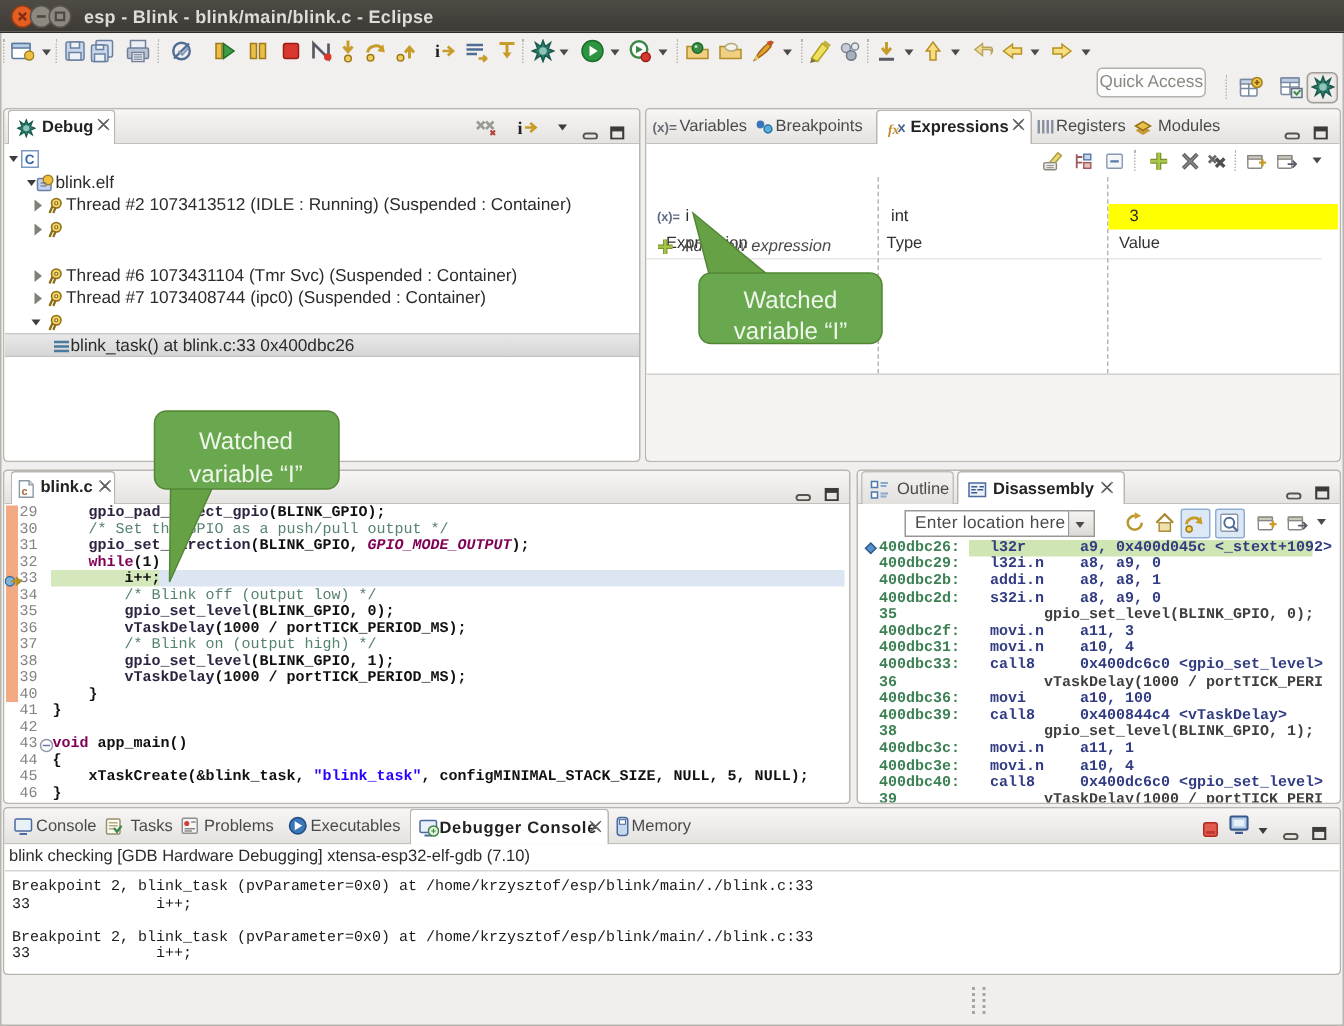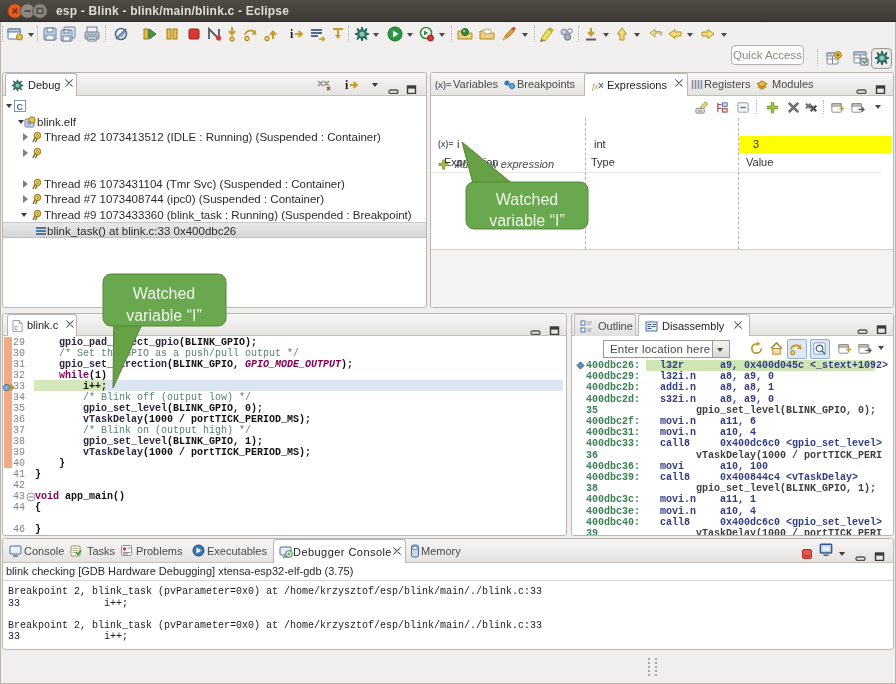--- a/index.html
+++ b/index.html
@@ -14,21 +14,21 @@
 #toolbar { position:absolute; left:0; top:23px; width:896px; height:48px; background:#f1f0ee; }
 .tbi { position:absolute; top:3px; width:16px; height:16px; }
 .tbi svg { width:100%; height:100%; }
 .darr { position:absolute; top:10px; width:0; height:0; border-left:3.5px solid transparent; border-right:3.5px solid transparent; border-top:4px solid #4a4a4a; }
 .tsep { position:absolute; top:3px; width:1px; height:16px; border-left:1px dotted #b8b6b2; }
 #qa { position:absolute; left:731px; top:45px; width:73px; height:20px; background:#fdfdfd; border:1px solid #b3b1ad; border-radius:4px; font-size:11.5px; color:#8a8880; text-align:center; line-height:18px; }
 
 .panel { position:absolute; background:#fff; border:1px solid #b9b6b2; border-radius:3px; }
 .tabbar { position:absolute; left:0; top:0; right:0; height:23px; background:linear-gradient(#f7f6f5,#e5e3e0); border-bottom:1px solid #c3c0bc; border-radius:3px 3px 0 0; }
 .tab { position:absolute; top:0; height:23px; font-size:11px; color:#4a4a4a; white-space:nowrap; }
-.tab.active { background:#fff; border:1px solid #b9b6b2; border-bottom:none; border-radius:3px 3px 0 0; color:#222; font-weight:normal; }
+.tab.active { background:#fff; border:1px solid #b9b6b2; border-bottom:none; border-radius:3px 3px 0 0; color:#222; font-weight:bold; }
 .tab .lbl { position:absolute; top:5px; }
 .tab svg { position:absolute; top:5px; }
 .closex { position:absolute; top:7px; }
 .minmax { position:absolute; top:7px; width:11px; height:9px; }
 
 .trow { position:absolute; left:0; right:0; height:16px; font-size:11.5px; color:#2b2b2b; white-space:nowrap; }
 .trow .txt { position:absolute; top:2px; }
 .tri { position:absolute; width:0; height:0; }
 .tri.open { border-left:3.5px solid transparent; border-right:3.5px solid transparent; border-top:4.5px solid #3c3c3c; margin-top:6px; }
 .tri.closed { border-top:4px solid transparent; border-bottom:4px solid transparent; border-left:5px solid #808078; margin-top:4px; }
@@ -304,21 +304,20 @@
           </svg>
         <div class="txt" style="left:41px">Thread #7 1073408744 (ipc0) (Suspended : Container)</div>
       </div>
       <div class="trow" style="top:110.5px;">
         <div class="tri open" style="left:18px"></div>
         <svg class="ticon" style="left:28px" viewBox="0 0 12 12">
             <circle cx="6.5" cy="4.5" r="3.2" fill="#f0d060" stroke="#8a6c14"></circle>
             <circle cx="6.5" cy="4.5" r="1" fill="#fff8e0" stroke="#8a6c14" stroke-width="0.8"></circle>
             <path d="M4 6.5 L2 11 M6 7.5 l-1.5 3.5" stroke="#8a6c14" stroke-width="1.5"></path>
           </svg>
-        <div class="txt" style="left:41px">Thread #9 1073433360 (blink_task : Running) (Suspended : Breakpoint)</div>
       </div>
       <div class="trow" style="top:126px; background:linear-gradient(#e8e8e8,#d6d6d6); border-top:1px solid #c8c8c8; border-bottom:1px solid #c0c0c0;text-decoration:underline;">
         <svg class="ticon" style="left:32px" viewBox="0 0 12 12">
             <path d="M1 3 h10 M1 6 h10 M1 9 h10" stroke="#4a7a9c" stroke-width="1.8"></path>
           </svg>
         <div class="txt" style="left:44px">blink_task() at blink.c:33 0x400dbc26</div>
       </div>
     </div>
   </div>
 
@@ -469,20 +468,21 @@
       <div class="cl" style="top:67.0px"><span class="lnum">35</span><span class="code">        <span class="fn">gpio_set_level</span>(BLINK_GPIO, 0);</span></div>
       <div class="cl" style="top:78.0px"><span class="lnum">36</span><span class="code">        <span class="fn">vTaskDelay</span>(1000 / portTICK_PERIOD_MS);</span></div>
       <div class="cl" style="top:89.0px"><span class="lnum">37</span><span class="code">        <span class="cm">/* Blink on (output high) */</span></span></div>
       <div class="cl" style="top:100.0px"><span class="lnum">38</span><span class="code">        <span class="fn">gpio_set_level</span>(BLINK_GPIO, 1);</span></div>
       <div class="cl" style="top:111.0px"><span class="lnum">39</span><span class="code">        <span class="fn">vTaskDelay</span>(1000 / portTICK_PERIOD_MS);</span></div>
       <div class="cl" style="top:122.0px"><span class="lnum">40</span><span class="code">    }</span></div>
       <div class="cl" style="top:133.0px"><span class="lnum">41</span><span class="code">}</span></div>
       <div class="cl" style="top:144.0px"><span class="lnum">42</span></div>
       <div class="cl" style="top:155.0px"><span class="lnum">43</span><span class="code"><span class="kw">void</span> app_main()</span></div>
       <div class="cl" style="top:166.0px"><span class="lnum">44</span><span class="code">{</span></div>
+      <div class="cl" style="top:177.0px"><span class="lnum">45</span><span class="code">    xTaskCreate(&amp;blink_task, <span class="st">"blink_task"</span>, configMINIMAL_STACK_SIZE, NULL, 5, NULL);</span></div>
       <div class="cl" style="top:188.0px"><span class="lnum">46</span><span class="code">}</span></div>
       <svg class="abs" style="left:23px; top:156px;" width="10" height="10" viewBox="0 0 10 10">
           <circle cx="5" cy="5" r="4" fill="#fff" stroke="#9098a8"></circle>
           <path d="M2.5 5 h5" stroke="#6878a0"></path>
         </svg>
     </div>
   </div>
 
   <div class="panel" id="disasmpanel" style="left:571px; top:313px; width:323px; height:223px;">
     <div class="tabbar" style="height:22px;">
@@ -549,21 +549,21 @@
       <div class="darr" style="left:306px; top:10px;"></div>
       <div class="abs" style="left:74px; top:23.5px; width:229px; height:11.2px; background:#cfe5b4;"></div>
       <svg class="abs" style="left:4px; top:25px;" width="9" height="9" viewBox="0 0 9 9">
           <path d="M1 4.5 L4.5 1 L8 4.5 L4.5 8 Z" fill="#5890c8" stroke="#2a5a90"></path>
         </svg>
       <div class="dl" style="top:24px"><span class="abs addr" style="left:14px">400dbc26:</span><span class="abs insn" style="left:88px">l32r</span><span class="abs insn" style="left:148px">a9, 0x400d045c &lt;_stext+1092&gt;</span></div>
       <div class="dl" style="top:35.2px"><span class="abs addr" style="left:14px">400dbc29:</span><span class="abs insn" style="left:88px">l32i.n</span><span class="abs insn" style="left:148px">a8, a9, 0</span></div>
       <div class="dl" style="top:46.4px"><span class="abs addr" style="left:14px">400dbc2b:</span><span class="abs insn" style="left:88px">addi.n</span><span class="abs insn" style="left:148px">a8, a8, 1</span></div>
       <div class="dl" style="top:57.6px"><span class="abs addr" style="left:14px">400dbc2d:</span><span class="abs insn" style="left:88px">s32i.n</span><span class="abs insn" style="left:148px">a8, a9, 0</span></div>
       <div class="dl" style="top:68.8px"><span class="abs addr" style="left:14px">35</span><span class="abs dsrc" style="left:124px">gpio_set_level(BLINK_GPIO, 0);</span></div>
-      <div class="dl" style="top:80px"><span class="abs addr" style="left:14px">400dbc2f:</span><span class="abs insn" style="left:88px">movi.n</span><span class="abs insn" style="left:148px">a11, 6</span></div>
+      <div class="dl" style="top:80px"><span class="abs addr" style="left:14px">400dbc2f:</span><span class="abs insn" style="left:88px">movi.n</span><span class="abs insn" style="left:148px">a11, 3</span></div>
       <div class="dl" style="top:91.2px"><span class="abs addr" style="left:14px">400dbc31:</span><span class="abs insn" style="left:88px">movi.n</span><span class="abs insn" style="left:148px">a10, 4</span></div>
       <div class="dl" style="top:102.4px"><span class="abs addr" style="left:14px">400dbc33:</span><span class="abs insn" style="left:88px">call8</span><span class="abs insn" style="left:148px">0x400dc6c0 &lt;gpio_set_level&gt;</span></div>
       <div class="dl" style="top:113.6px"><span class="abs addr" style="left:14px">36</span><span class="abs dsrc" style="left:124px">vTaskDelay(1000 / portTICK_PERI</span></div>
       <div class="dl" style="top:124.8px"><span class="abs addr" style="left:14px">400dbc36:</span><span class="abs insn" style="left:88px">movi</span><span class="abs insn" style="left:148px">a10, 100</span></div>
       <div class="dl" style="top:136px"><span class="abs addr" style="left:14px">400dbc39:</span><span class="abs insn" style="left:88px">call8</span><span class="abs insn" style="left:148px">0x400844c4 &lt;vTaskDelay&gt;</span></div>
       <div class="dl" style="top:147.2px"><span class="abs addr" style="left:14px">38</span><span class="abs dsrc" style="left:124px">gpio_set_level(BLINK_GPIO, 1);</span></div>
       <div class="dl" style="top:158.4px"><span class="abs addr" style="left:14px">400dbc3c:</span><span class="abs insn" style="left:88px">movi.n</span><span class="abs insn" style="left:148px">a11, 1</span></div>
       <div class="dl" style="top:169.6px"><span class="abs addr" style="left:14px">400dbc3e:</span><span class="abs insn" style="left:88px">movi.n</span><span class="abs insn" style="left:148px">a10, 4</span></div>
       <div class="dl" style="top:180.8px"><span class="abs addr" style="left:14px">400dbc40:</span><span class="abs insn" style="left:88px">call8</span><span class="abs insn" style="left:148px">0x400dc6c0 &lt;gpio_set_level&gt;</span></div>
       <div class="dl" style="top:192px"><span class="abs addr" style="left:14px">39</span><span class="abs dsrc" style="left:124px">vTaskDelay(1000 / portTICK_PERI</span></div>
@@ -633,21 +633,21 @@
       <div class="darr" style="left:836px; top:13px; border-top-color:#3c3c3c"></div>
       <div class="minmax" style="left:852px; top:8px;"><svg width="11" height="9">
             <rect x="1" y="5" width="9" height="3.5" rx="1.7" fill="none" stroke="#55534e" stroke-width="1.3"></rect>
           </svg></div>
       <div class="minmax" style="left:871px; top:8px;"><svg width="11" height="9">
             <rect x="1.5" y="1" width="8" height="7.5" fill="none" stroke="#3c3b38" stroke-width="1.4"></rect>
             <rect x="1.5" y="1" width="8" height="2.6" fill="#3c3b38"></rect>
           </svg></div>
     </div>
     <div style="position:absolute; left:0; top:24px; right:0; bottom:0; border-radius:0 0 3px 3px; background:#fff; overflow:hidden;">
-      <div class="abs" style="left:3px; top:2px; font-size:11px; color:#2b2b2b;">blink checking [GDB Hardware Debugging] xtensa-esp32-elf-gdb (3.75)</div>
+      <div class="abs" style="left:3px; top:2px; font-size:11px; color:#2b2b2b;">blink checking [GDB Hardware Debugging] xtensa-esp32-elf-gdb (7.10)</div>
       <div class="abs" style="left:0; top:17px; right:0; height:1px; background:#d8d6d2;"></div>
       <div class="conline" style="top:23px">Breakpoint 2, blink_task (pvParameter=0x0) at /home/krzysztof/esp/blink/main/./blink.c:33</div>
       <div class="conline" style="top:34.5px">33              i++;</div>
       <div class="conline" style="top:57px">Breakpoint 2, blink_task (pvParameter=0x0) at /home/krzysztof/esp/blink/main/./blink.c:33</div>
       <div class="conline" style="top:68px">33              i++;</div>
     </div>
   </div>
 
   <div class="abs" style="left:648px; top:658px; width:2px; height:18px; background:repeating-linear-gradient(#a8a6a2 0 2px, transparent 2px 4px);"></div>
   <div class="abs" style="left:655px; top:658px; width:2px; height:18px; background:repeating-linear-gradient(#a8a6a2 0 2px, transparent 2px 4px);"></div>

